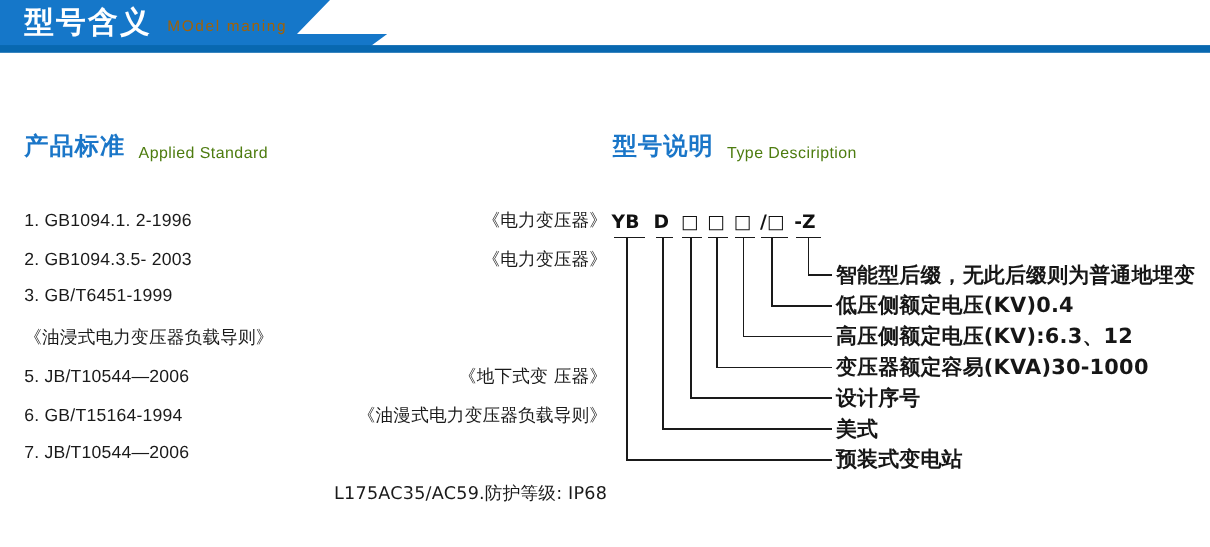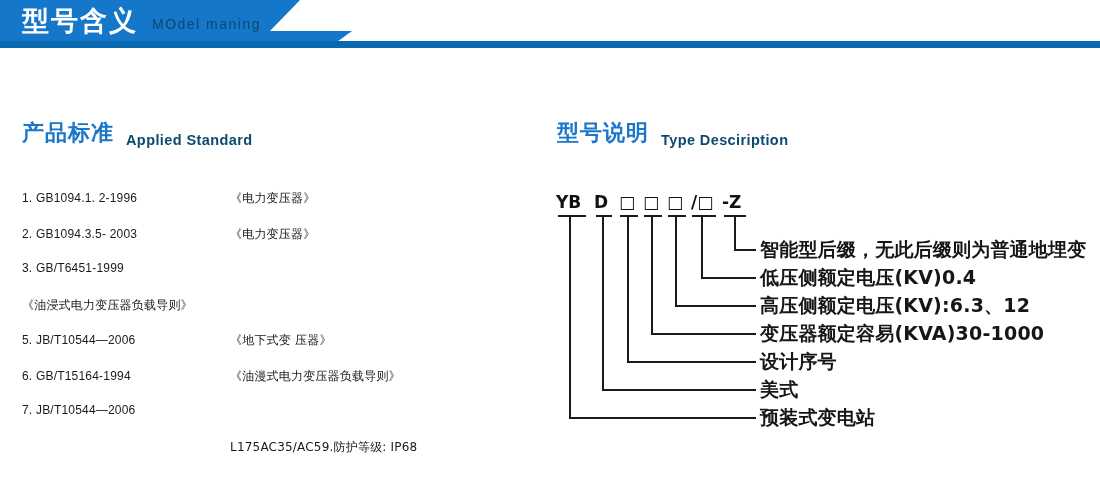--- a/index.html
+++ b/index.html
@@ -33,52 +33,53 @@
     display: flex; align-items: baseline; gap: 14px;
     z-index: 5;
   }
   #banner-title-cn {
     font-size: 27px; font-weight: bold; color: #ffffff;
     letter-spacing: 2px;
     line-height: 34px;
     font-family: "DejaVu Sans", "Liberation Sans", sans-serif;
   }
   #banner-title-en {
-    font-size: 14px; color: #0c4a6e; font-weight: 500;
+    font-size: 14px; color: #a16207; font-weight: 500;
     letter-spacing: 1.5px;
     position: relative; top: -1px;
   }
 
   
   .section-heading {
     position: absolute;
     display: flex; align-items: flex-end; gap: 12px;
     white-space: nowrap;
   }
   #heading-left  { left: 22px;  top: 118px; }
   #heading-right { left: 557px; top: 118px; }
   .heading-cn {
     font-size: 22px; font-weight: bold; color: #1a76c8;
     letter-spacing: 1px;
     font-family: "DejaVu Sans", "Liberation Sans", sans-serif;
   }
   .heading-en {
-    font-size: 14.5px; color: #0c4a6e; letter-spacing: .4px; font-weight: bold;
+    font-size: 14.5px; color: #4d7c0f; letter-spacing: .4px;
   }
 
   
   #standards-list {
     position: absolute; left: 22px; top: 190px;
     width: 530px;
   }
   .standard-row {
     display: flex; align-items: baseline;
     height: 35.5px;
-    font-size: 12px; color: #1a1a1a;
+    font-size: 16px; color: #1a1a1a;
     white-space: nowrap;
+    justify-content: space-between;
   }
   .std-code {
     width: 208px; flex: 0 0 208px;
     letter-spacing: .2px;
   }
   .std-name {
     letter-spacing: .2px;
     font-family: "DejaVu Sans", "Liberation Sans", sans-serif;
   }
   .standard-row.continued .std-code { visibility: hidden; }

